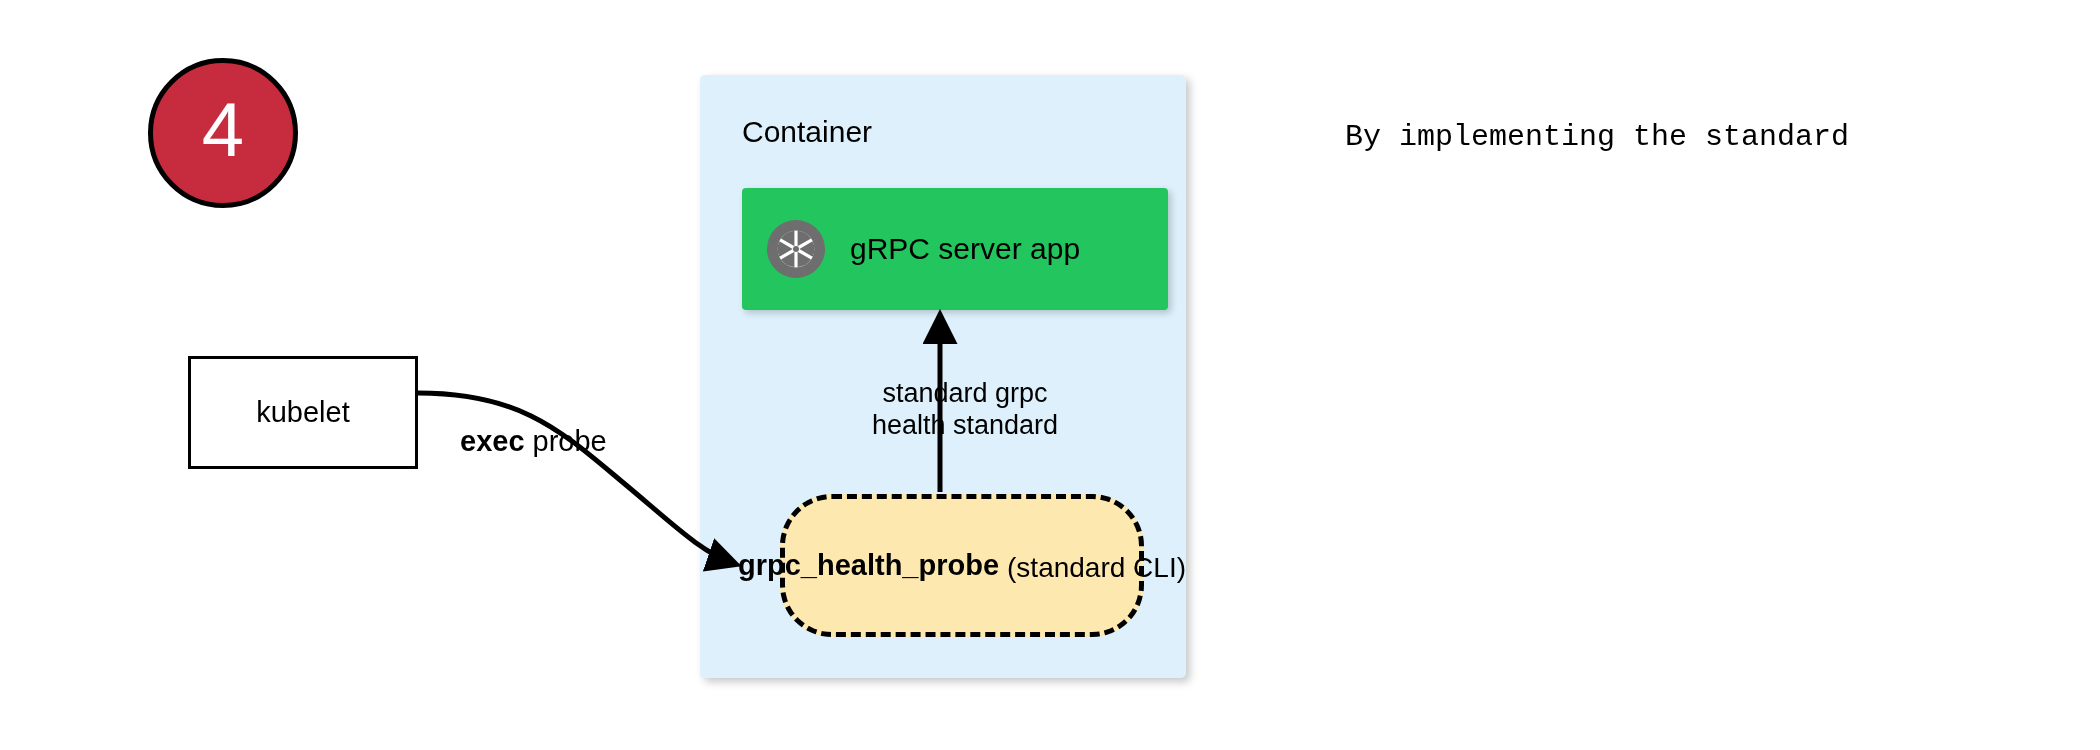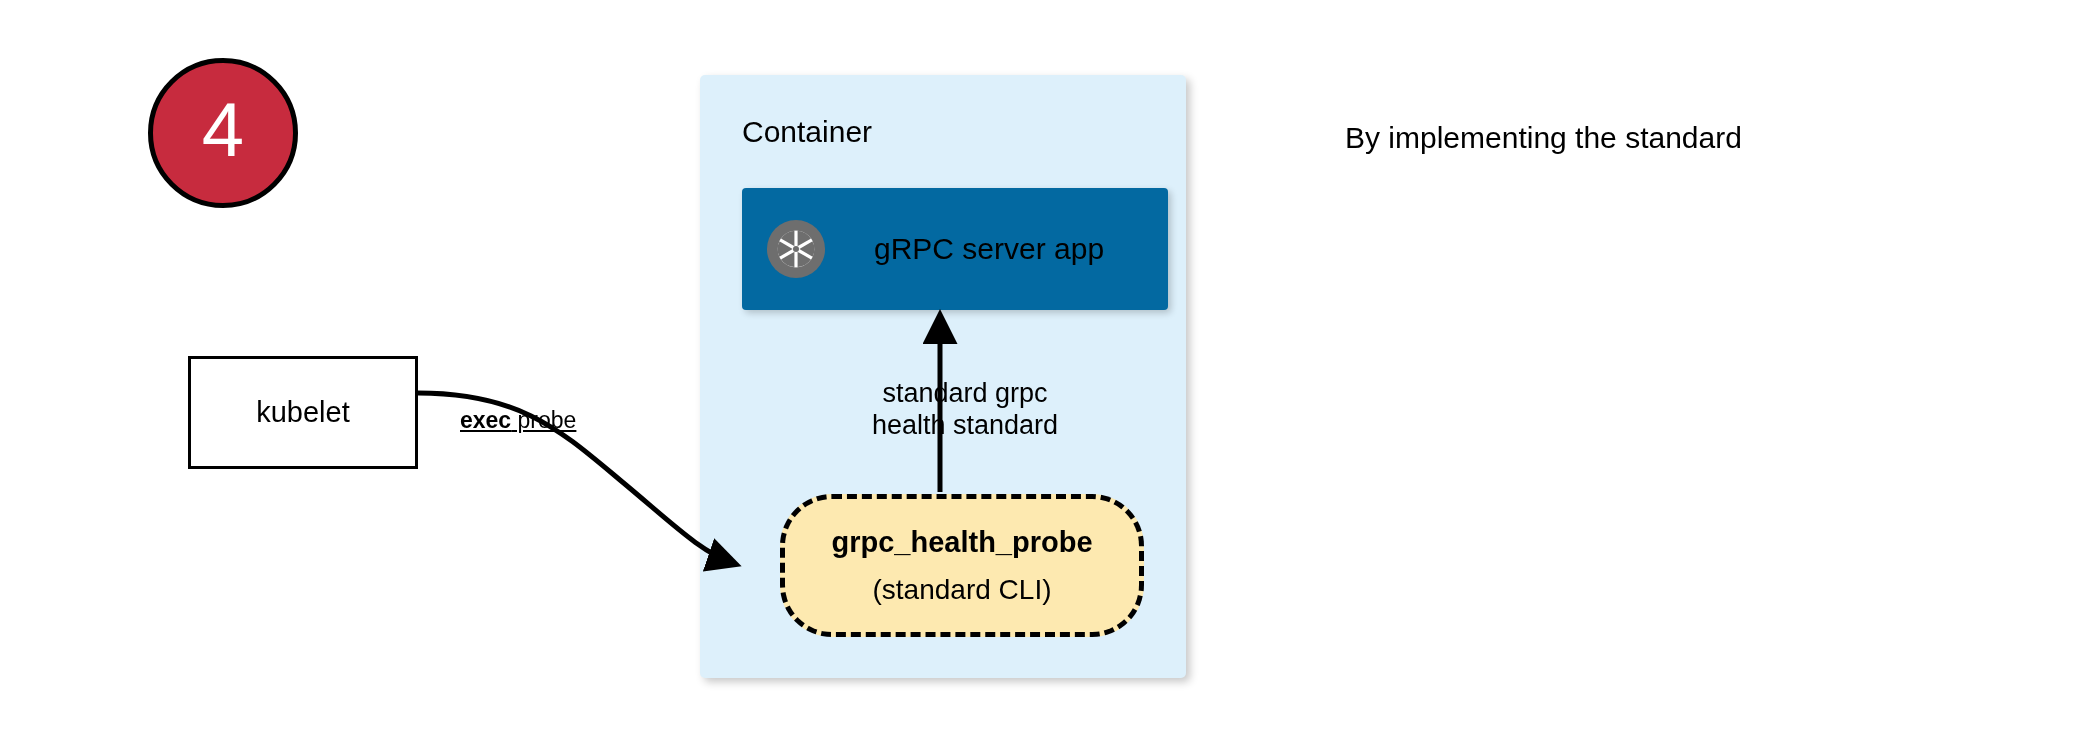--- a/index.html
+++ b/index.html
@@ -64,27 +64,26 @@
   .kubelet-label {
     font-size: 29px;
     line-height: 1.1;
     color: #000000;
   }
 
   
   .exec-probe-label {
     position: absolute;
     left: 460px;
-    top: 407px;
-    font-size: 23px;
+    top: 425px;
+    font-size: 29px;
     line-height: 1.15;
     white-space: nowrap;
     background: transparent;
     z-index: 6;
-    text-decoration: underline;
   }
   .exec-probe-label .bold { font-weight: bold; }
 
   
   .container-panel {
     position: absolute;
     left: 700px;
     top: 75px;
     width: 486px;
     height: 603px;
@@ -103,29 +102,28 @@
     margin-left: 26px;
   }
 
   
   .server-card {
     position: absolute;
     left: 742px;
     top: 188px;
     width: 426px;
     height: 122px;
-    background: #0369a1;
+    background: #22c55e;
     border-radius: 4px;
     box-shadow: 3px 3px 7px rgba(0,0,0,0.20);
     z-index: 4;
     display: flex;
     align-items: center;
     padding-left: 24px;
     box-sizing: border-box;
-    gap: 24px;
   }
   .server-icon {
     width: 60px;
     height: 60px;
     flex: 0 0 60px;
     display: block;
   }
   .server-card-label {
     margin-left: 24px;
     font-size: 30px;
@@ -153,21 +151,21 @@
     left: 780px;
     top: 494px;
     width: 364px;
     height: 143px;
     background: #fde9b0;
     border: 5px dashed #000000;
     border-radius: 52px;
     box-sizing: border-box;
     z-index: 5;
     display: flex;
-    flex-direction: column;
+    flex-direction: row;
     align-items: center;
     justify-content: center;
     gap: 8px;
   }
   .probe-title {
     font-size: 29px;
     font-weight: bold;
     line-height: 1.2;
     color: #000000;
     white-space: nowrap;
@@ -183,21 +181,21 @@
   
   .annotation {
     position: absolute;
     left: 1345px;
     top: 118px;
     width: 580px;
     font-size: 30px;
     line-height: 1.33;
     color: #000000;
   }
-  .annotation-line { display: block; white-space: nowrap; }
+  .annotation-line { display: block; white-space: nowrap; font-family: Liberation Mono, monospace; }
 
   
   .arrow-layer {
     position: absolute;
     left: 0; top: 0;
     width: 2100px;
     height: 750px;
     z-index: 3;
     pointer-events: none;
   }

